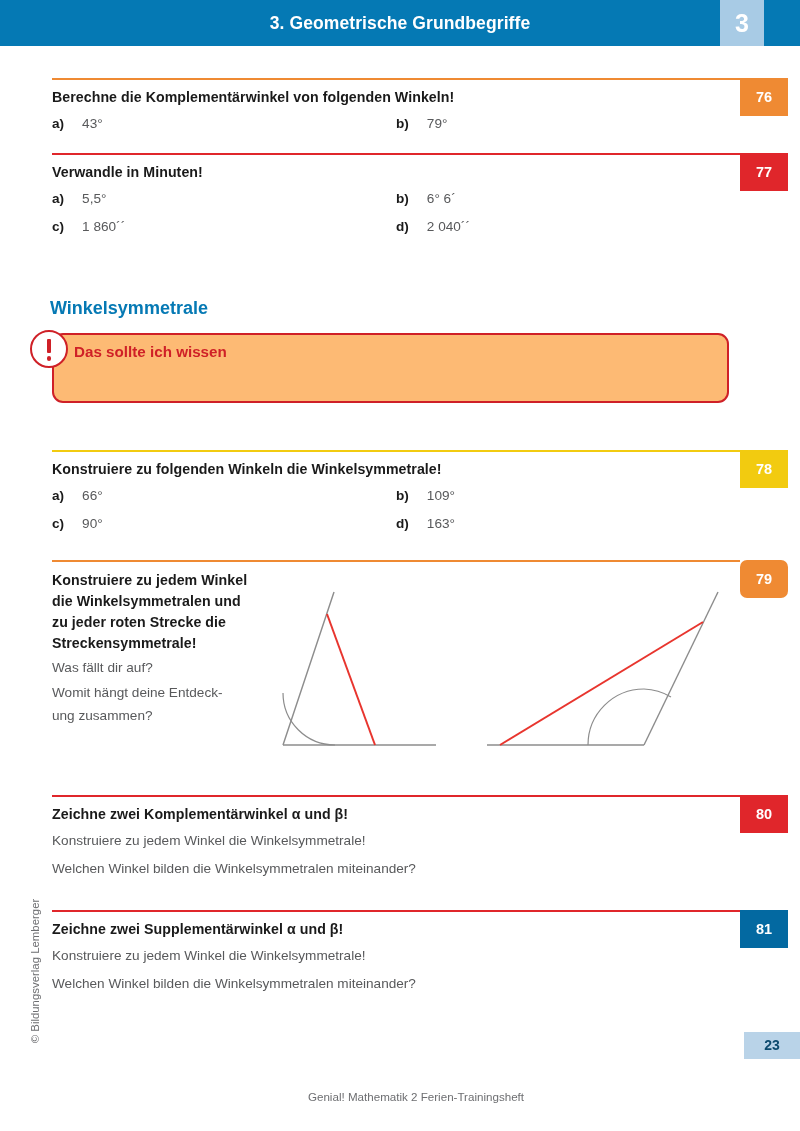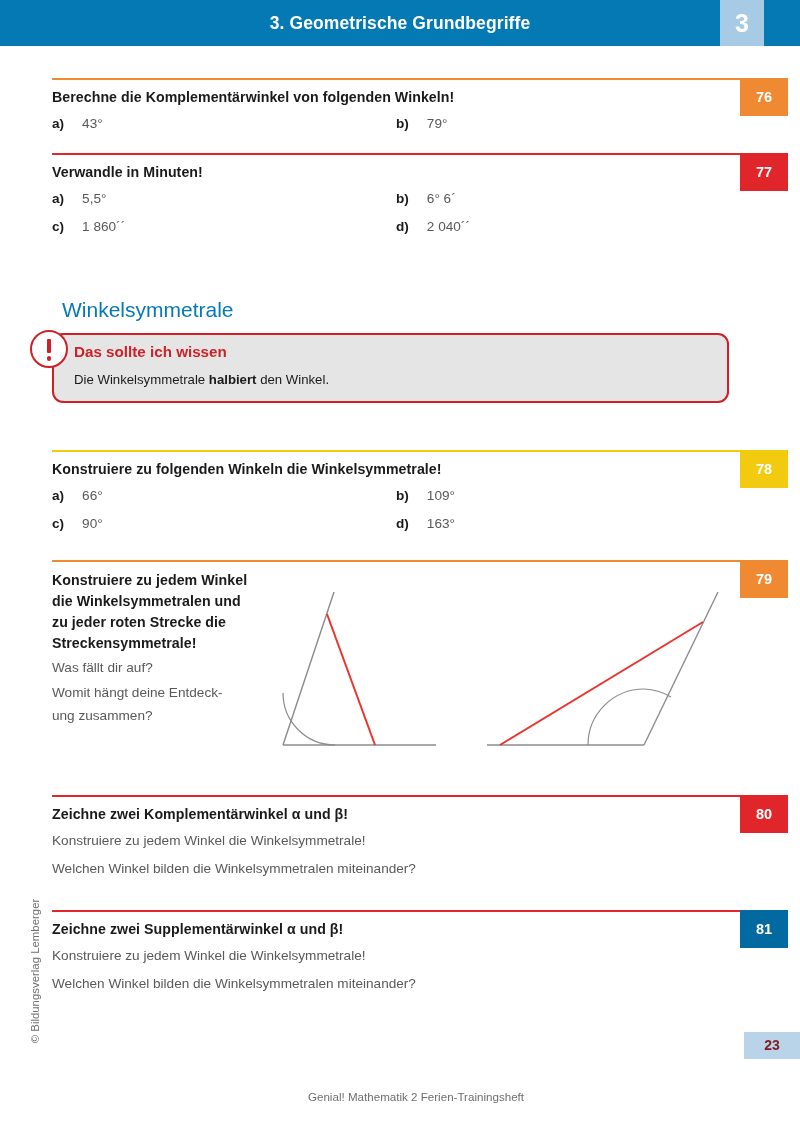--- a/index.html
+++ b/index.html
@@ -91,24 +91,24 @@
     color: #1a1a1a;
     font-weight: bold;
   }
   .item .val {
     margin-left: 18px;
   }
 
   
   .section-heading {
     position: absolute;
-    left: 62px;
+    left: 50px;
     top: 298px;
-    font-size: 21px;
-    font-weight: normal;
+    font-size: 18px;
+    font-weight: bold;
     color: #0579b4;
   }
 
   
   .infobox {
     position: absolute;
     left: 52px;
     top: 333px;
     width: 677px;
     height: 70px;
@@ -198,21 +198,21 @@
   }
   .page-number {
     position: absolute;
     left: 744px;
     top: 1032px;
     width: 56px;
     height: 27px;
     line-height: 27px;
     text-align: center;
     background: #b9d3e8;
-    color: #7f1d1d;
+    color: #0c4a6e;
     font-size: 14px;
     font-weight: bold;
   }
 </style>
 </head>
 <body>
 
 <div class="header-bar" style="background: rgb(5, 121, 180);"></div>
 <div class="header-title">3. Geometrische Grundbegriffe</div>
 <div class="chapter-badge" style="background: rgb(168, 203, 229);">3</div>
@@ -242,23 +242,22 @@
   <div class="item" style="left:0; top:66px;">
     <b>c)</b><span class="val">1 860´´</span>
   </div>
   <div class="item" style="left:344px; top:66px;">
     <b>d)</b><span class="val">2 040´´</span>
   </div>
 </div>
 
 <div class="section-heading" style="color: rgb(5, 121, 180);">Winkelsymmetrale</div>
 
-<div class="infobox" style="border-color: rgb(207, 32, 39); background: #e5e5e5;">
+<div class="infobox" style="border-color: rgb(207, 32, 39); background: #fdba74;">
   <div class="infobox-title">Das sollte ich wissen</div>
-  <div class="infobox-text"><span>Die Winkelsymmetrale </span><b>halbiert</b><span> den Winkel.</span></div>
 </div>
 <div class="warn-icon">
   <div class="bang-bar"></div>
   <div class="bang-dot"></div>
 </div>
 
 <div class="ex" style="top:450px;">
   <div class="ex-rule" style="background: rgb(242, 203, 16);"></div>
   <div class="ex-badge" style="background: rgb(242, 203, 16);">78</div>
   <div class="ex-title">Konstruiere zu folgenden Winkeln die Winkelsymmetrale!</div>
@@ -271,21 +270,21 @@
   <div class="item" style="left:0; top:66px;">
     <b>c)</b><span class="val">90°</span>
   </div>
   <div class="item" style="left:344px; top:66px;">
     <b>d)</b><span class="val">163°</span>
   </div>
 </div>
 
 <div class="ex" style="top:560px;">
   <div class="ex-rule" style="background: rgb(239, 138, 51);"></div>
-  <div class="ex-badge" style="background: rgb(239, 138, 51);">79</div>
+  <div class="ex-badge" style="background: rgb(239, 138, 51); border-radius: 7px;">79</div>
   <div class="ex-title" style="top:12px;">Konstruiere zu jedem Winkel</div>
   <div class="ex-title" style="top:33px;">die Winkelsymmetralen und</div>
   <div class="ex-title" style="top:54px;">zu jeder roten Strecke die</div>
   <div class="ex-title" style="top:75px;">Streckensymmetrale!</div>
   <div class="ex-sub" style="top:100px;">Was fällt dir auf?</div>
   <div class="ex-sub" style="top:125px;">Womit hängt deine Entdeck-</div>
   <div class="ex-sub" style="top:148px;">ung zusammen?</div>
 </div>
 
 <div class="figures">

